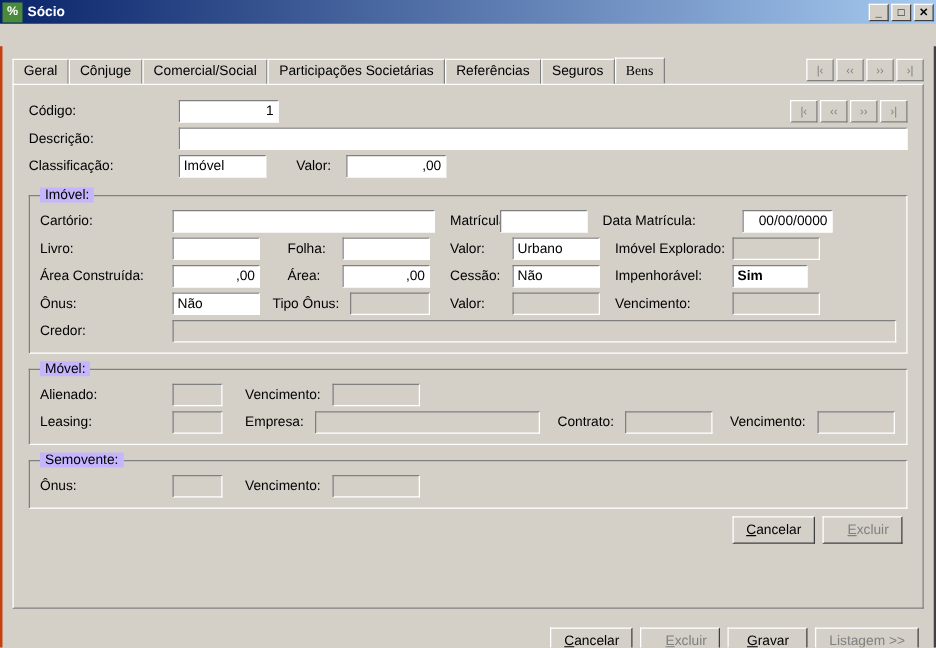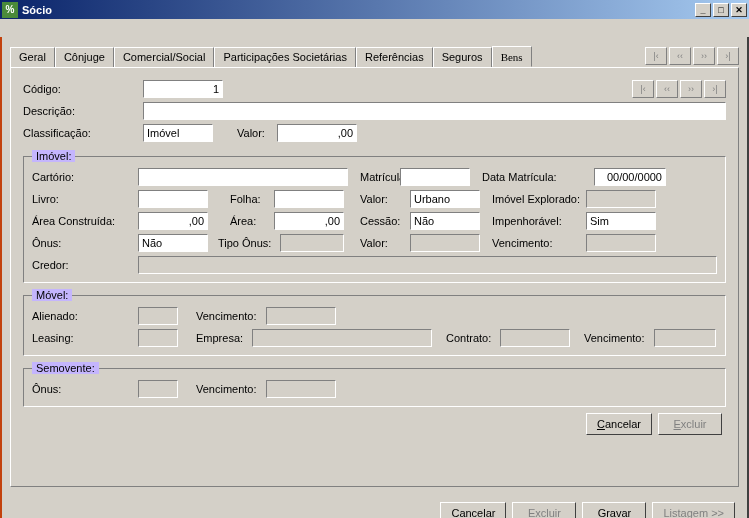--- a/index.html
+++ b/index.html
@@ -112,21 +112,21 @@
 .btn {
   height: 22px;
   min-width: 64px;
   border: 1px solid;
   border-color: #fff #404040 #404040 #fff;
   background: #d4d0c8;
   padding: 0 10px;
   font-size: 11px;
   cursor: pointer;
 }
-.btn.disabled { color: #808080; }
+.btn.disabled { color: #808080; text-align: right; }
 .inner-buttons { display:flex; gap:6px; justify-content:flex-end; margin-top:6px; padding-right:4px;}
 .footer-buttons { position:absolute; right:12px; bottom:10px; display:flex; gap:6px; }
 .underline { text-decoration: underline; }
 </style>
 </head>
 <body>
 
 <div class="titlebar">
   <div class="titlebar-icon">%</div>
   <div class="titlebar-text">Sócio</div>
@@ -216,21 +216,21 @@
         <div class="lbl" style="width:106px">Área Construída:</div>
         <input class="input right" style="width: 70px;" value=",00">
         <div style="width:22px"></div>
         <div style="width:44px">Área:</div>
         <input class="input right" style="width: 70px;" value=",00">
         <div style="width:16px"></div>
         <div style="width:50px">Cessão:</div>
         <input class="input" style="width: 70px;" value="Não">
         <div style="width:12px"></div>
         <div style="width:94px">Impenhorável:</div>
-        <input class="input" style="width: 70px;" value="Sim">
+        <input class="input" style="width: 60px; font-weight: bold;" value="Sim">
       </div>
 
       <div class="row">
         <div class="lbl" style="width:106px">Ônus:</div>
         <input class="input" style="width: 70px;" value="Não">
         <div style="width:10px"></div>
         <div style="width:62px">Tipo Ônus:</div>
         <input class="input ro" style="width: 64px;" value="">
         <div style="width:16px"></div>
         <div style="width:50px">Valor:</div>

